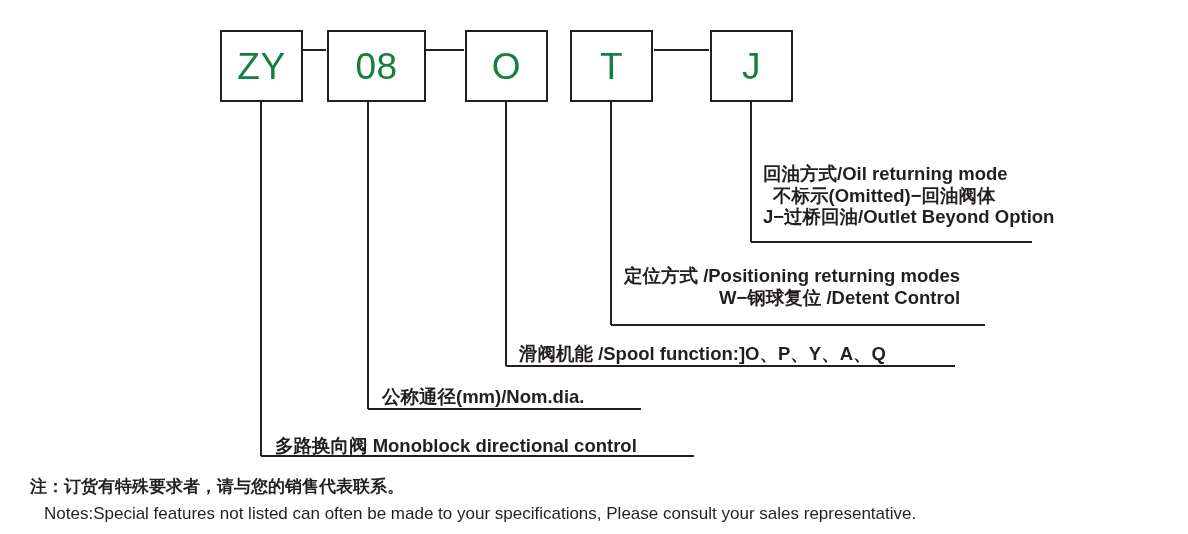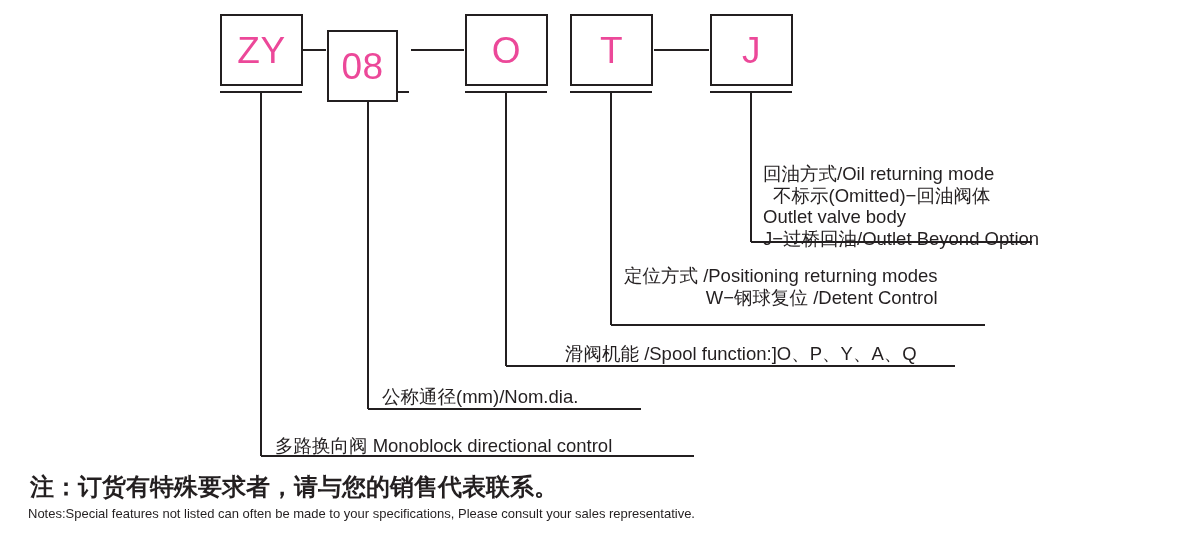--- a/index.html
+++ b/index.html
@@ -29,51 +29,52 @@
     position: absolute;
     box-sizing: border-box;
     border: 2px solid #231f20;
     background: #ffffff;
     display: flex;
     align-items: center;
     justify-content: center;
     font-size: 37px;
     line-height: 1;
     letter-spacing: 0.5px;
-    color: #ec4899;
+    color: #15803d;
+    margin-top: 16px;
   }
 
   
   .ann {
     position: absolute;
     font-size: 18.5px;
     line-height: 21.5px;
     white-space: nowrap;
     color: #231f20;
   }
-  .ann .ln { display: block; }
+  .ann .ln { display: block; font-weight: bold; }
   .ann .indent { padding-left: 10px; }
 
   
   .note {
     position: absolute;
     white-space: nowrap;
     color: #231f20;
   }
   #note-cn {
     left: 30px;
     top: 475px;
-    font-size: 24px;
+    font-size: 17px;
     font-weight: bold;
     line-height: 24px;
   }
   #note-en {
-    left: 28px;
+    left: 44px;
     top: 502px;
-    font-size: 13px;
+    font-size: 17px;
     line-height: 24px;
   }
 </style>
 </head>
 <body>
 
 <svg id="diagram" viewBox="0 0 1188 534">
   <g stroke="#231f20" stroke-width="2.4" fill="none" shape-rendering="crispEdges">
 
     <line x1="303" y1="50" x2="326" y2="50"></line>
@@ -94,38 +95,37 @@
 
     <line x1="751" y1="242" x2="1032" y2="242"></line>
     <line x1="611" y1="325" x2="985" y2="325"></line>
     <line x1="506" y1="366" x2="955" y2="366"></line>
     <line x1="368" y1="409" x2="641" y2="409"></line>
     <line x1="261" y1="456" x2="694" y2="456"></line>
   </g>
 </svg>
 
 <div class="code-box" style="left:220px;  top:14px; width:83px;  height:72px;">ZY</div>
-<div class="code-box" style="left:327px;  top:30px; width:71px;  height:72px;text-align:right;">08</div>
+<div class="code-box" style="left:327px;  top:14px; width:99px;  height:72px;text-align:right;">08</div>
 <div class="code-box" style="left:465px;  top:14px; width:83px;  height:72px;">O</div>
 <div class="code-box" style="left:570px;  top:14px; width:83px;  height:72px;">T</div>
 <div class="code-box" style="left:710px;  top:14px; width:83px;  height:72px;">J</div>
 
 <div class="ann" style="left:763px; top:163px;">
   <span class="ln">回油方式/Oil returning mode</span>
   <span class="ln indent">不标示(Omitted)−回油阀体</span>
-  <span class="ln">Outlet valve body</span>
   <span class="ln">J−过桥回油/Outlet Beyond Option</span>
 </div>
 
 <div class="ann" style="left:624px; top:265px;text-align:right;">
   <span class="ln">定位方式 /Positioning returning modes</span>
   <span class="ln">W−钢球复位 /Detent Control</span>
 </div>
 
-<div class="ann" style="left:519px; top:343px;margin-left:46px;">
+<div class="ann" style="left:519px; top:343px;">
   <span class="ln">滑阀机能 /Spool function:]O、P、Y、A、Q</span>
 </div>
 
 <div class="ann" style="left:382px; top:386px;">
   <span class="ln">公称通径(mm)/Nom.dia.</span>
 </div>
 
 <div class="ann" style="left:275px; top:435px;">
   <span class="ln">多路换向阀 Monoblock directional control</span>
 </div>

